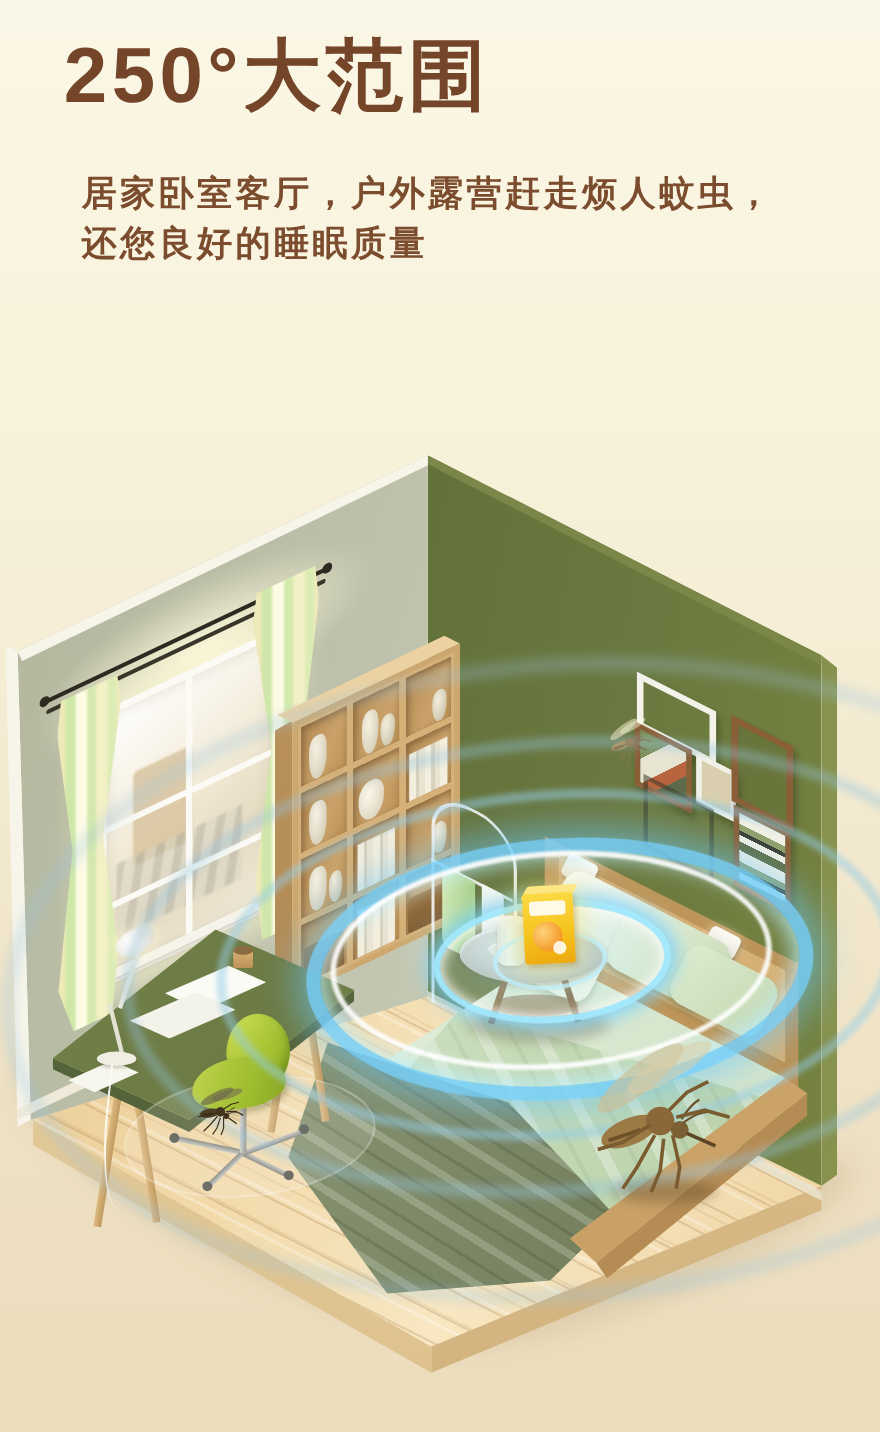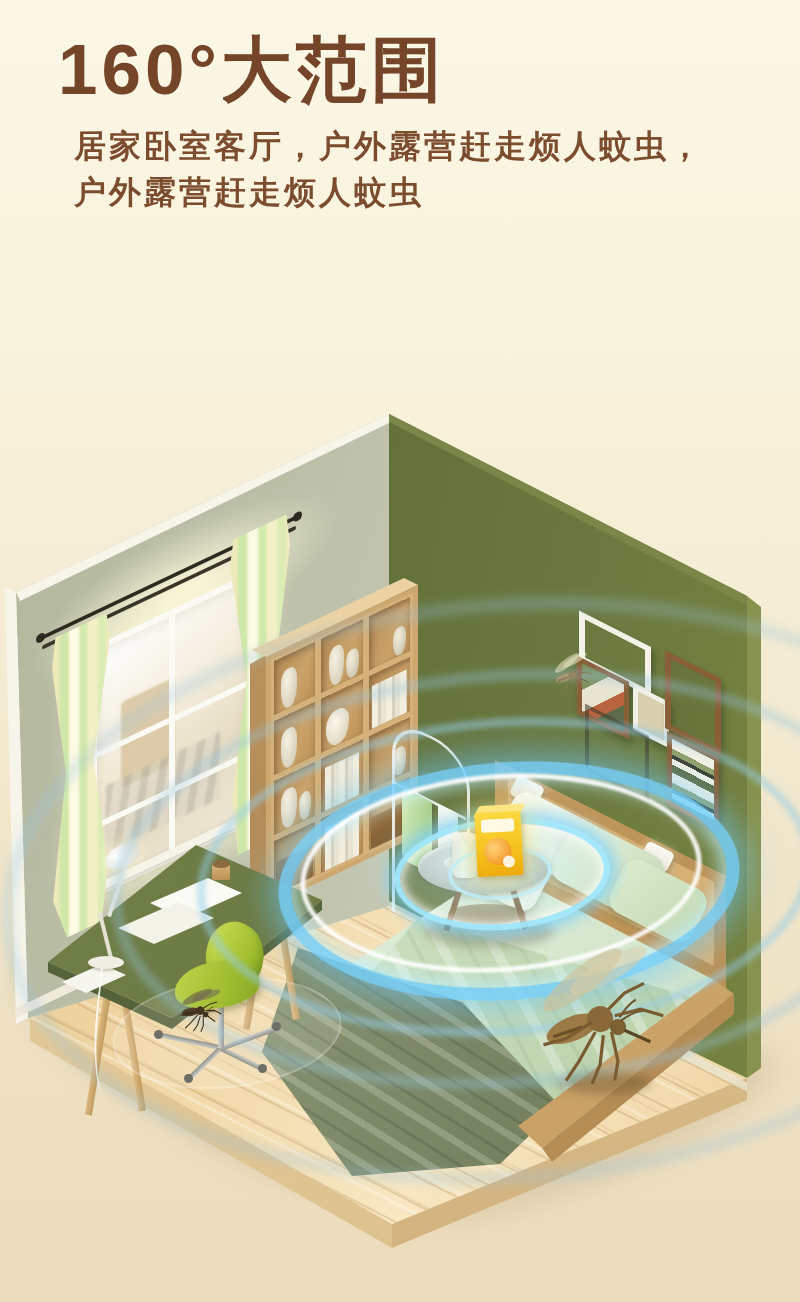--- a/index.html
+++ b/index.html
@@ -9,21 +9,21 @@
   .s{position:absolute;}
   .layer{position:absolute;inset:0;}
 
   
   .hdr{position:absolute;left:0;top:0;width:800px;z-index:90;}
   .hdr h1{margin:0 0 0 58px;font-size:71px;font-weight:900;letter-spacing:4px;
           line-height:1.14;color:var(--c-title);}
   .hdr .t1{padding-top:30px;}
   .hdr p{margin:0 0 0 74px;font-size:32px;font-weight:700;letter-spacing:3px;
          line-height:1.44;color:var(--c-subtitle);}
-  .hdr .sub{margin-top:12px;}
+  .hdr .sub{margin-top:41px;}
 
   
   .shadow-l{left:-10px;top:1020px;width:460px;height:120px;border-radius:50%;
             background:rgba(130,105,60,.20);filter:blur(14px);transform:rotate(29deg);}
   .shadow-r{left:390px;top:1090px;width:400px;height:90px;border-radius:50%;
             background:rgba(130,105,60,.16);filter:blur(14px);transform:rotate(-22deg);}
 
   
   .floor-side-front{clip-path:polygon(30px 1018px,392px 1224px,392px 1248px,30px 1041px);
       background:linear-gradient(180deg,#f7e7c0,#ddc08c);}
@@ -235,23 +235,23 @@
       <circle cx="58" cy="55" r="5" fill="#7c5f33"></circle>
       <path d="M62,57 L78,64" stroke="#5c4524" stroke-width="2"></path>
       <path d="M60,51 q8,-6 14,-6 M59,49 q5,-8 10,-11" stroke="#6b5128" stroke-width="1.2" fill="none"></path>
       <path d="M44,58 L34,76 L26,88 M49,60 L47,78 L42,90 M54,58 L58,76 L56,88" stroke="#7a5c30" stroke-width="2" fill="none"></path>
       <path d="M42,52 L26,62 L12,66 M56,48 L72,44 L86,48 M52,44 L62,34 L74,28" stroke="#7a5c30" stroke-width="2" fill="none"></path>
     </g>
   </defs>
 </svg>
 
 <header class="hdr">
-  <h1 class="t1">160°大范围</h1>
+  <h1 class="t1">250°大范围</h1>
   <p class="sub">居家卧室客厅，户外露营赶走烦人蚊虫，</p>
-  <p>户外露营赶走烦人蚊虫</p>
+  <p>还您良好的睡眠质量</p>
 </header>
 
 <div class="layer">
 
   <div class="s shadow-l"></div>
   <div class="s shadow-r"></div>
 
   <div class="layer floor-side-front"></div>
   <div class="layer floor-side-right"></div>
   <div class="layer floor"></div>

